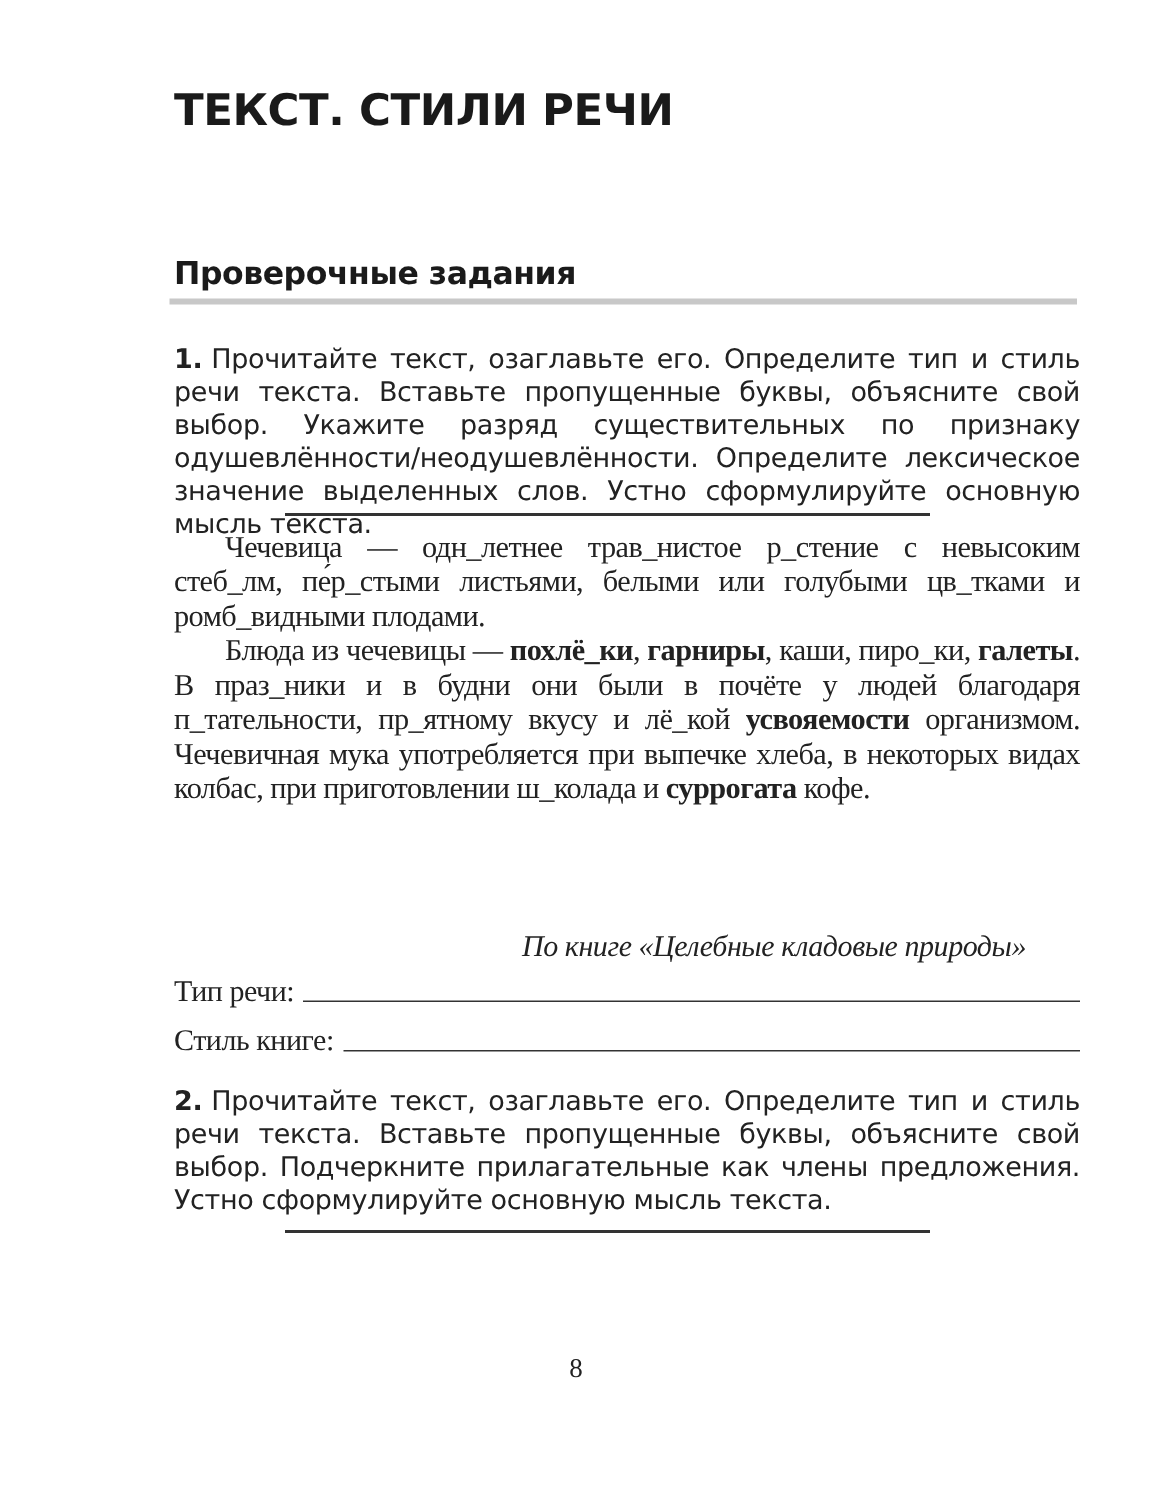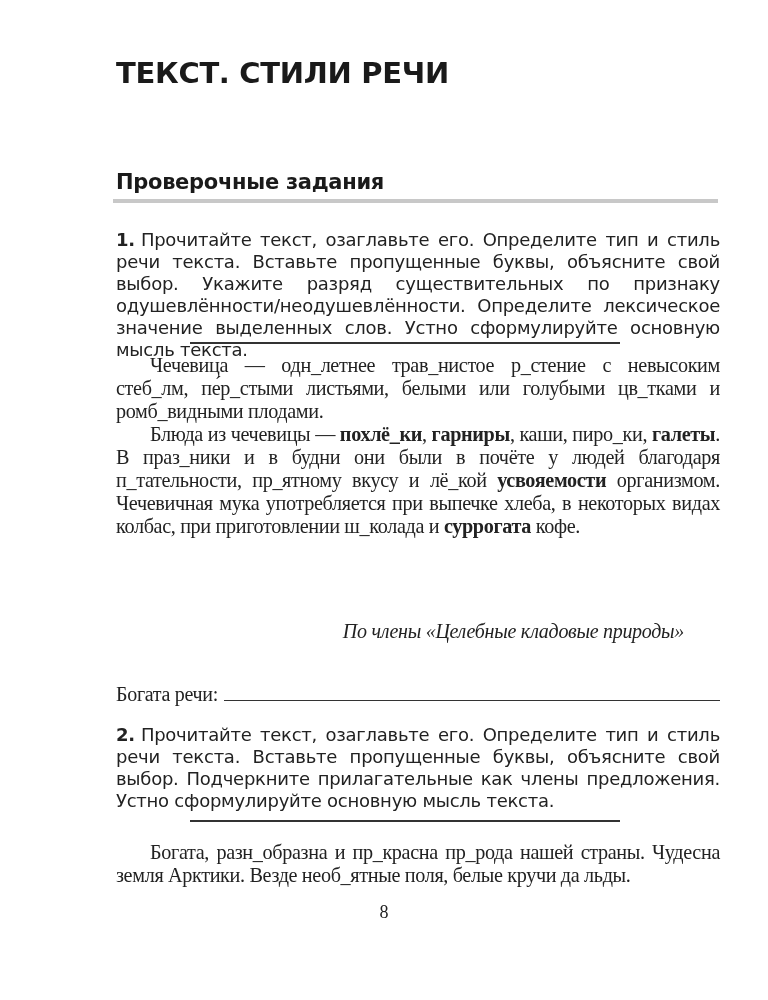--- a/index.html
+++ b/index.html
@@ -78,31 +78,32 @@
     <span class="num">1.</span><span>Прочитайте текст, озаглавьте его. Определите тип и стиль речи текста. Вставьте пропущенные буквы, объясните свой выбор. Укажите разряд существительных по признаку одушевлённости/неодушевлённости. Определите лексическое значение выделенных слов. Устно сформулируйте основную мысль текста.</span>
   </div>
 
   <div class="title-line title-line-1"></div>
 
   <div class="reading reading1">
     <p>Чечевица — одн_летнее трав_нистое р_стение с невысоким стеб_лм, пе́р_стыми листьями, белыми или голубыми цв_тками и ромб_видными плодами.</p>
     <p><span>Блюда из чечевицы — </span><b>похлё_ки</b><span>, </span><b>гарниры</b><span>, каши, пиро_ки, </span><b>галеты</b><span>. В праз_ники и в будни они были в почёте у людей благодаря п_тательности, пр_ятному вкусу и лё_кой </span><b>усвояемости</b><span> организмом. Чечевичная мука употребляется при выпечке хлеба, в некоторых видах колбас, при приготовлении ш_колада и </span><b>суррогата</b><span> кофе.</span></p>
   </div>
 
-  <div class="source">По члены «Целебные кладовые природы»</div>
+  <div class="source">По книге «Целебные кладовые природы»</div>
 
+  <div class="answer-row row-type">
+    <span class="label">Тип речи:</span>
+    <span class="field"></span>
+  </div>
   <div class="answer-row row-style">
-    <span class="label">Богата речи:</span>
+    <span class="label">Стиль книге:</span>
     <span class="field"></span>
   </div>
 
   <div class="task task2">
     <span class="num">2.</span><span>Прочитайте текст, озаглавьте его. Определите тип и стиль речи текста. Вставьте пропущенные буквы, объясните свой выбор. Подчеркните прилагательные как члены предложения. Устно сформулируйте основную мысль текста.</span>
   </div>
 
   <div class="title-line title-line-2"></div>
 
-  <div class="reading reading2">
-    <p>Богата, разн_образна и пр_красна пр_рода нашей страны. Чудесна земля Арктики. Везде необ_ятные поля, белые кручи да льды.</p>
-  </div>
 
   <div class="page-number">8</div>
 </div>
 
 </body></html>

